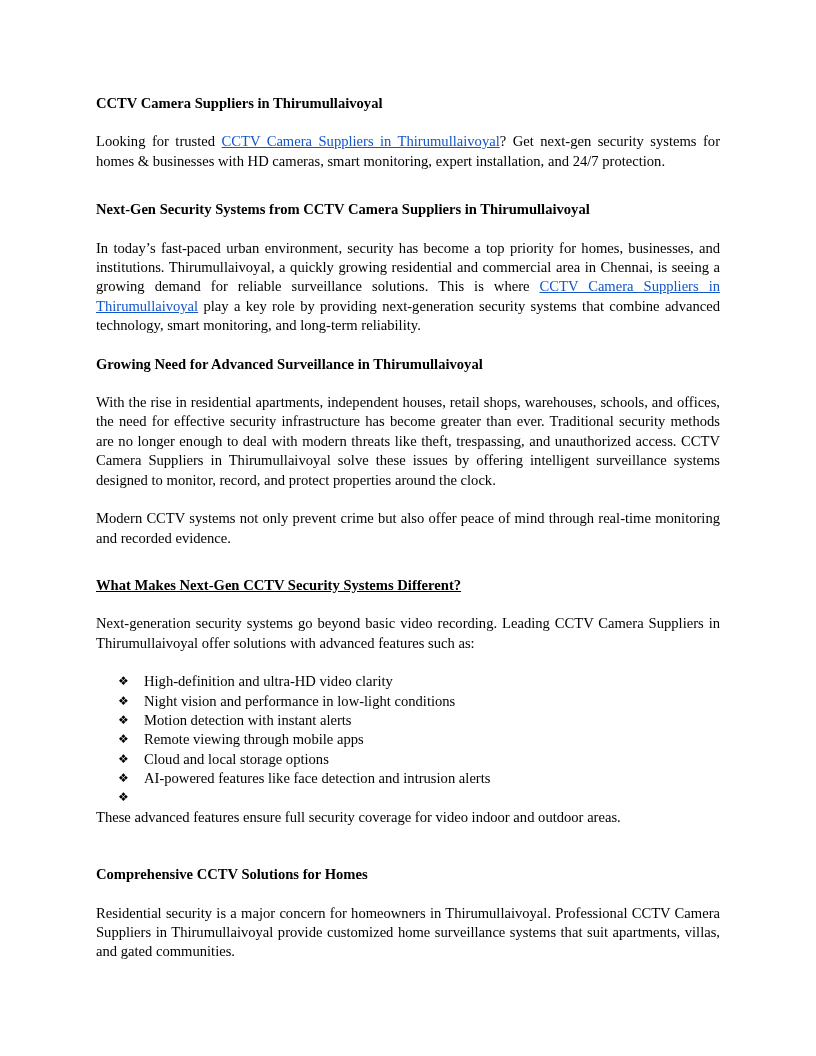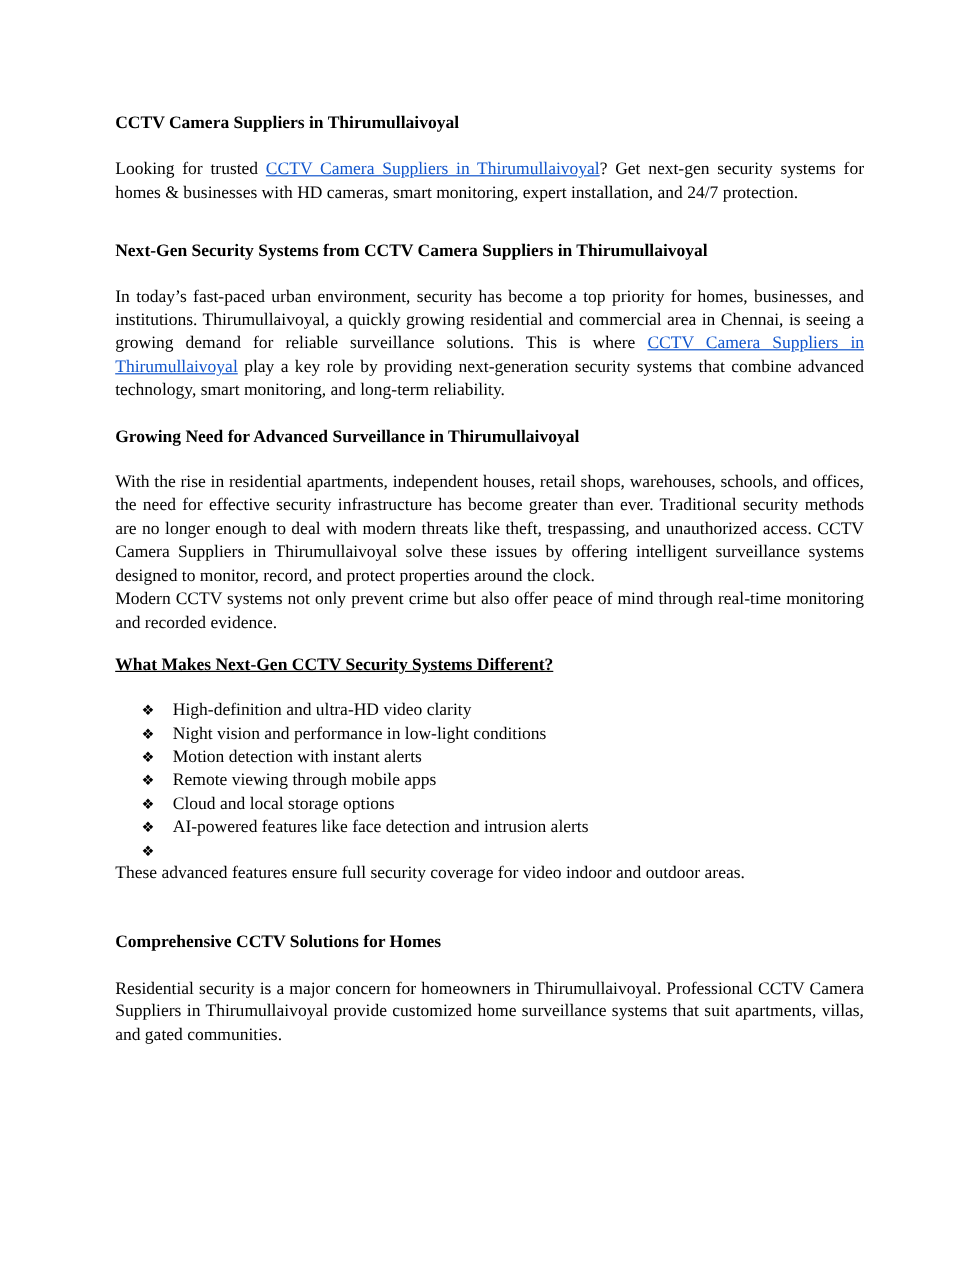--- a/index.html
+++ b/index.html
@@ -15,22 +15,22 @@
   h1, h2 {
     font-size: 14.6px; font-weight: bold; margin: 0; line-height: 19.4px;
   }
   p { margin: 0; text-align: justify; }
   a { color: #1155cc; text-decoration: underline; }
   .title { margin-bottom: 19px; }
   .intro { margin-bottom: 29px; }
   .h-next { margin-bottom: 19px; font-family: Liberation Serif, serif; }
   .p-today { margin-bottom: 19px; }
   .h-growing { margin-bottom: 19px; }
-  .p-rise { }
-  .p-modern { margin-bottom: 16px; }
+  .p-rise { margin-bottom: 19px; }
+  .p-modern { margin-bottom: 28px; }
   .h-what { margin-bottom: 19px; text-decoration: underline; }
   .p-nextgen { margin-bottom: 19px; }
   ul.features { list-style: none; margin: 0; padding: 0 0 0 22px; }
   ul.features li { position: relative; padding-left: 26px; height: 19.4px; }
   ul.features li .bullet {
     position: absolute; left: 0; top: 0; font-size: 12px; width: 20px;
   }
   .p-these { margin-bottom: 38px; }
   .h-comp { margin-bottom: 19px; margin-top: 15px; }
 </style>
@@ -43,20 +43,21 @@
   <p class="intro"><span>Looking for trusted </span><a href="#">CCTV Camera Suppliers in Thirumullaivoyal</a><span>? Get next-gen security systems for homes &amp; businesses with HD cameras, smart monitoring, expert installation, and 24/7 protection.</span></p>
 
   <h2 class="h-next">Next-Gen Security Systems from CCTV Camera Suppliers in Thirumullaivoyal</h2>
   <p class="p-today"><span>In today’s fast-paced urban environment, security has become a top priority for homes, businesses, and institutions. Thirumullaivoyal, a quickly growing residential and commercial area in Chennai, is seeing a growing demand for reliable surveillance solutions. This is where </span><a href="#">CCTV Camera Suppliers in Thirumullaivoyal</a><span> play a key role by providing next-generation security systems that combine advanced technology, smart monitoring, and long-term reliability.</span></p>
 
   <h2 class="h-growing">Growing Need for Advanced Surveillance in Thirumullaivoyal</h2>
   <p class="p-rise">With the rise in residential apartments, independent houses, retail shops, warehouses, schools, and offices, the need for effective security infrastructure has become greater than ever. Traditional security methods are no longer enough to deal with modern threats like theft, trespassing, and unauthorized access. CCTV Camera Suppliers in Thirumullaivoyal solve these issues by offering intelligent surveillance systems designed to monitor, record, and protect properties around the clock.</p>
   <p class="p-modern">Modern CCTV systems not only prevent crime but also offer peace of mind through real-time monitoring and recorded evidence.</p>
 
   <h2 class="h-what">What Makes Next-Gen CCTV Security Systems Different?</h2>
+  <p class="p-nextgen">Next-generation security systems go beyond basic video recording. Leading CCTV Camera Suppliers in Thirumullaivoyal offer solutions with advanced features such as:</p>
 
   <ul class="features">
     <li><span class="bullet">❖</span><span>High-definition and ultra-HD video clarity</span></li>
     <li><span class="bullet">❖</span><span>Night vision and performance in low-light conditions</span></li>
     <li><span class="bullet">❖</span><span>Motion detection with instant alerts</span></li>
     <li><span class="bullet">❖</span><span>Remote viewing through mobile apps</span></li>
     <li><span class="bullet">❖</span><span>Cloud and local storage options</span></li>
     <li><span class="bullet">❖</span><span>AI-powered features like face detection and intrusion alerts</span></li>
     <li><span class="bullet">❖</span><span></span></li>
   </ul>

